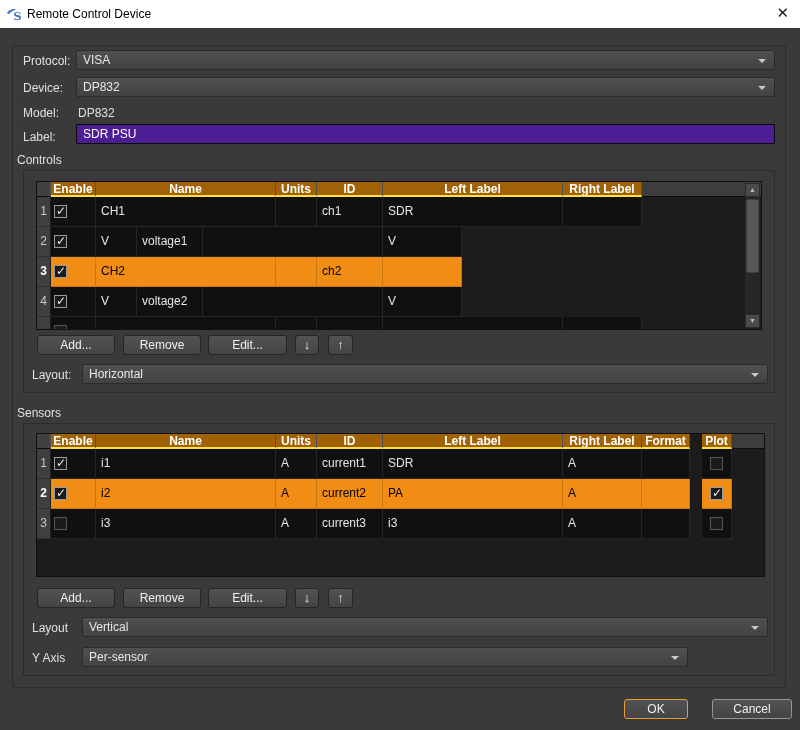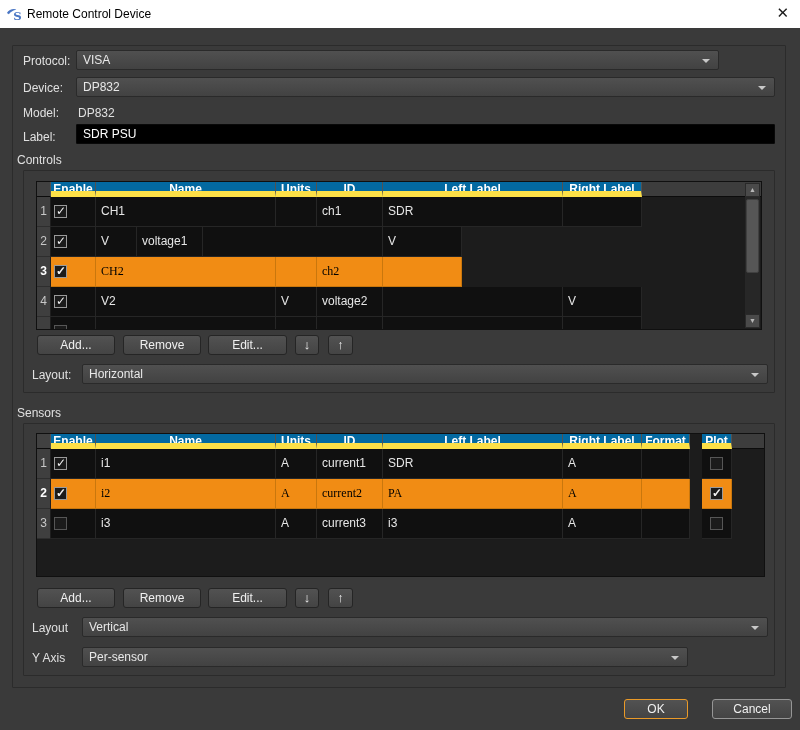--- a/index.html
+++ b/index.html
@@ -32,51 +32,51 @@
     border:1px solid #2a2a2a;border-radius:2px;
     color:#e8e8e8;line-height:18px;padding-left:6px;overflow:hidden;
   }
   .combo::after{
     content:"";position:absolute;right:8px;top:8px;width:0;height:0;
     border:4px solid transparent;border-top-color:#c8c8c8;
   }
 
   
   .tinput{
-    height:20px;background:#000000;border:1px solid #090909;border-radius:1px;
+    height:20px;background:#4c1d95;border:1px solid #090909;border-radius:1px;
     color:#ffffff;font-family:inherit;font-size:12px;padding:0 0 0 6px;outline:none;
   }
 
   
   .tbl{background:#1c1c1c;border:1px solid #101010;overflow:hidden;}
   .trow{display:flex;height:30px;}
   .hrow{height:15px;}
   .tcell{
     box-sizing:border-box;flex:0 0 auto;
     background:#101010;color:#e6e6e6;
     border-right:1px solid #262626;border-bottom:1px solid #262626;
     padding-left:5px;line-height:29px;white-space:nowrap;overflow:hidden;
   }
   .hcell{
-    background:#0369a1;color:#ffffff;font-weight:bold;text-align:center;
+    background:#a16207;color:#ffffff;font-weight:bold;text-align:center;
     line-height:15px;padding:0;
-    border-right:1px solid #525252;border-bottom:6px solid #fde047;
+    border-right:1px solid #525252;border-bottom:2px solid #fde047;
   }
   .ncell{
     background:#3f3f3f;color:#c8c8c8;text-align:center;padding:0;
     border-right:1px solid #1f1f1f;border-bottom:1px solid #2e2e2e;line-height:29px;
   }
   .corner{background:#414141;border-right:1px solid #525252;border-bottom:1px solid #0c0c0c;}
   .fill{flex:1 1 auto;background:#1c1c1c;border:none;}
   .hfill{flex:1 1 auto;background:#3d3d3d;border-bottom:1px solid #0c0c0c;border-right:none;}
 
   .w-num{width:14px;}.w-en{width:45px;}.w-name{width:180px;}.w-units{width:41px;}
   .w-id{width:66px;}.w-left{width:180px;}.w-right{width:79px;}.w-fmt{width:48px;}.w-plot{width:30px;margin-left:12px;}
 
-  .trow.selected .tcell:not(.ncell):not(.fill){background:#f18c14;color:#000;border-color:#c9770d;font-family:Liberation Serif, serif;}
+  .trow.selected .tcell:not(.ncell):not(.fill){background:#f18c14;color:#000;border-color:#c9770d;}
   .trow.selected .ncell{color:#ffffff;font-weight:bold;}
 
   
   .cb{
     width:13px;height:13px;margin:8px 0 0 3px;box-sizing:border-box;
     background:#1b1b1b;border:1px solid #565656;position:relative;
   }
   .cb.on{border-color:#9a9a9a;}
   .cb.on::after{
     content:"\2713";position:absolute;left:1px;top:-9px;
@@ -109,21 +109,21 @@
     <path d="M1 7 C3 3, 9 1.5, 11.5 3.2 C8 3.6, 4.5 6, 3.2 8.4 Z" fill="#4a76c4"></path>
     <text x="8" y="14.5" font-size="13" font-weight="bold" fill="#4a76c4" font-family="'DejaVu Serif',serif">S</text>
   </svg>
   <div class="abs ttext">Remote Control Device</div>
   <div class="abs close">✕</div>
 </div>
 
 <div class="abs frame" style="left:12px;top:45px;width:774px;height:643px;"></div>
 
 <div class="abs flabel" style="left:23px;top:54px;">Protocol:</div>
-<div class="abs combo" style="left:76px;top:50px;width:643px;">
+<div class="abs combo" style="left:76px;top:50px;width:699px;">
   <span>VISA</span>
   <span></span>
 </div>
 
 <div class="abs flabel" style="left:23px;top:81px;">Device:</div>
 <div class="abs combo" style="left:76px;top:77px;width:699px;">
   <span>DP832</span>
   <span></span>
 </div>
 
@@ -184,21 +184,20 @@
     <div class="tcell w-id">ch2</div>
     <div class="tcell w-right"></div>
     <div class="tcell fill"></div>
   </div>
 
   <div class="trow">
     <div class="tcell ncell w-num">4</div>
     <div class="tcell cbcell w-en">
         <div class="cb on"></div>
       </div>
-    <div class="tcell w-name">V2</div>
     <div class="tcell w-units">V</div>
     <div class="tcell w-id">voltage2</div>
     <div class="tcell w-left"></div>
     <div class="tcell w-right">V</div>
     <div class="tcell fill"></div>
   </div>
 
   <div class="trow">
     <div class="tcell ncell w-num"></div>
     <div class="tcell cbcell w-en">

